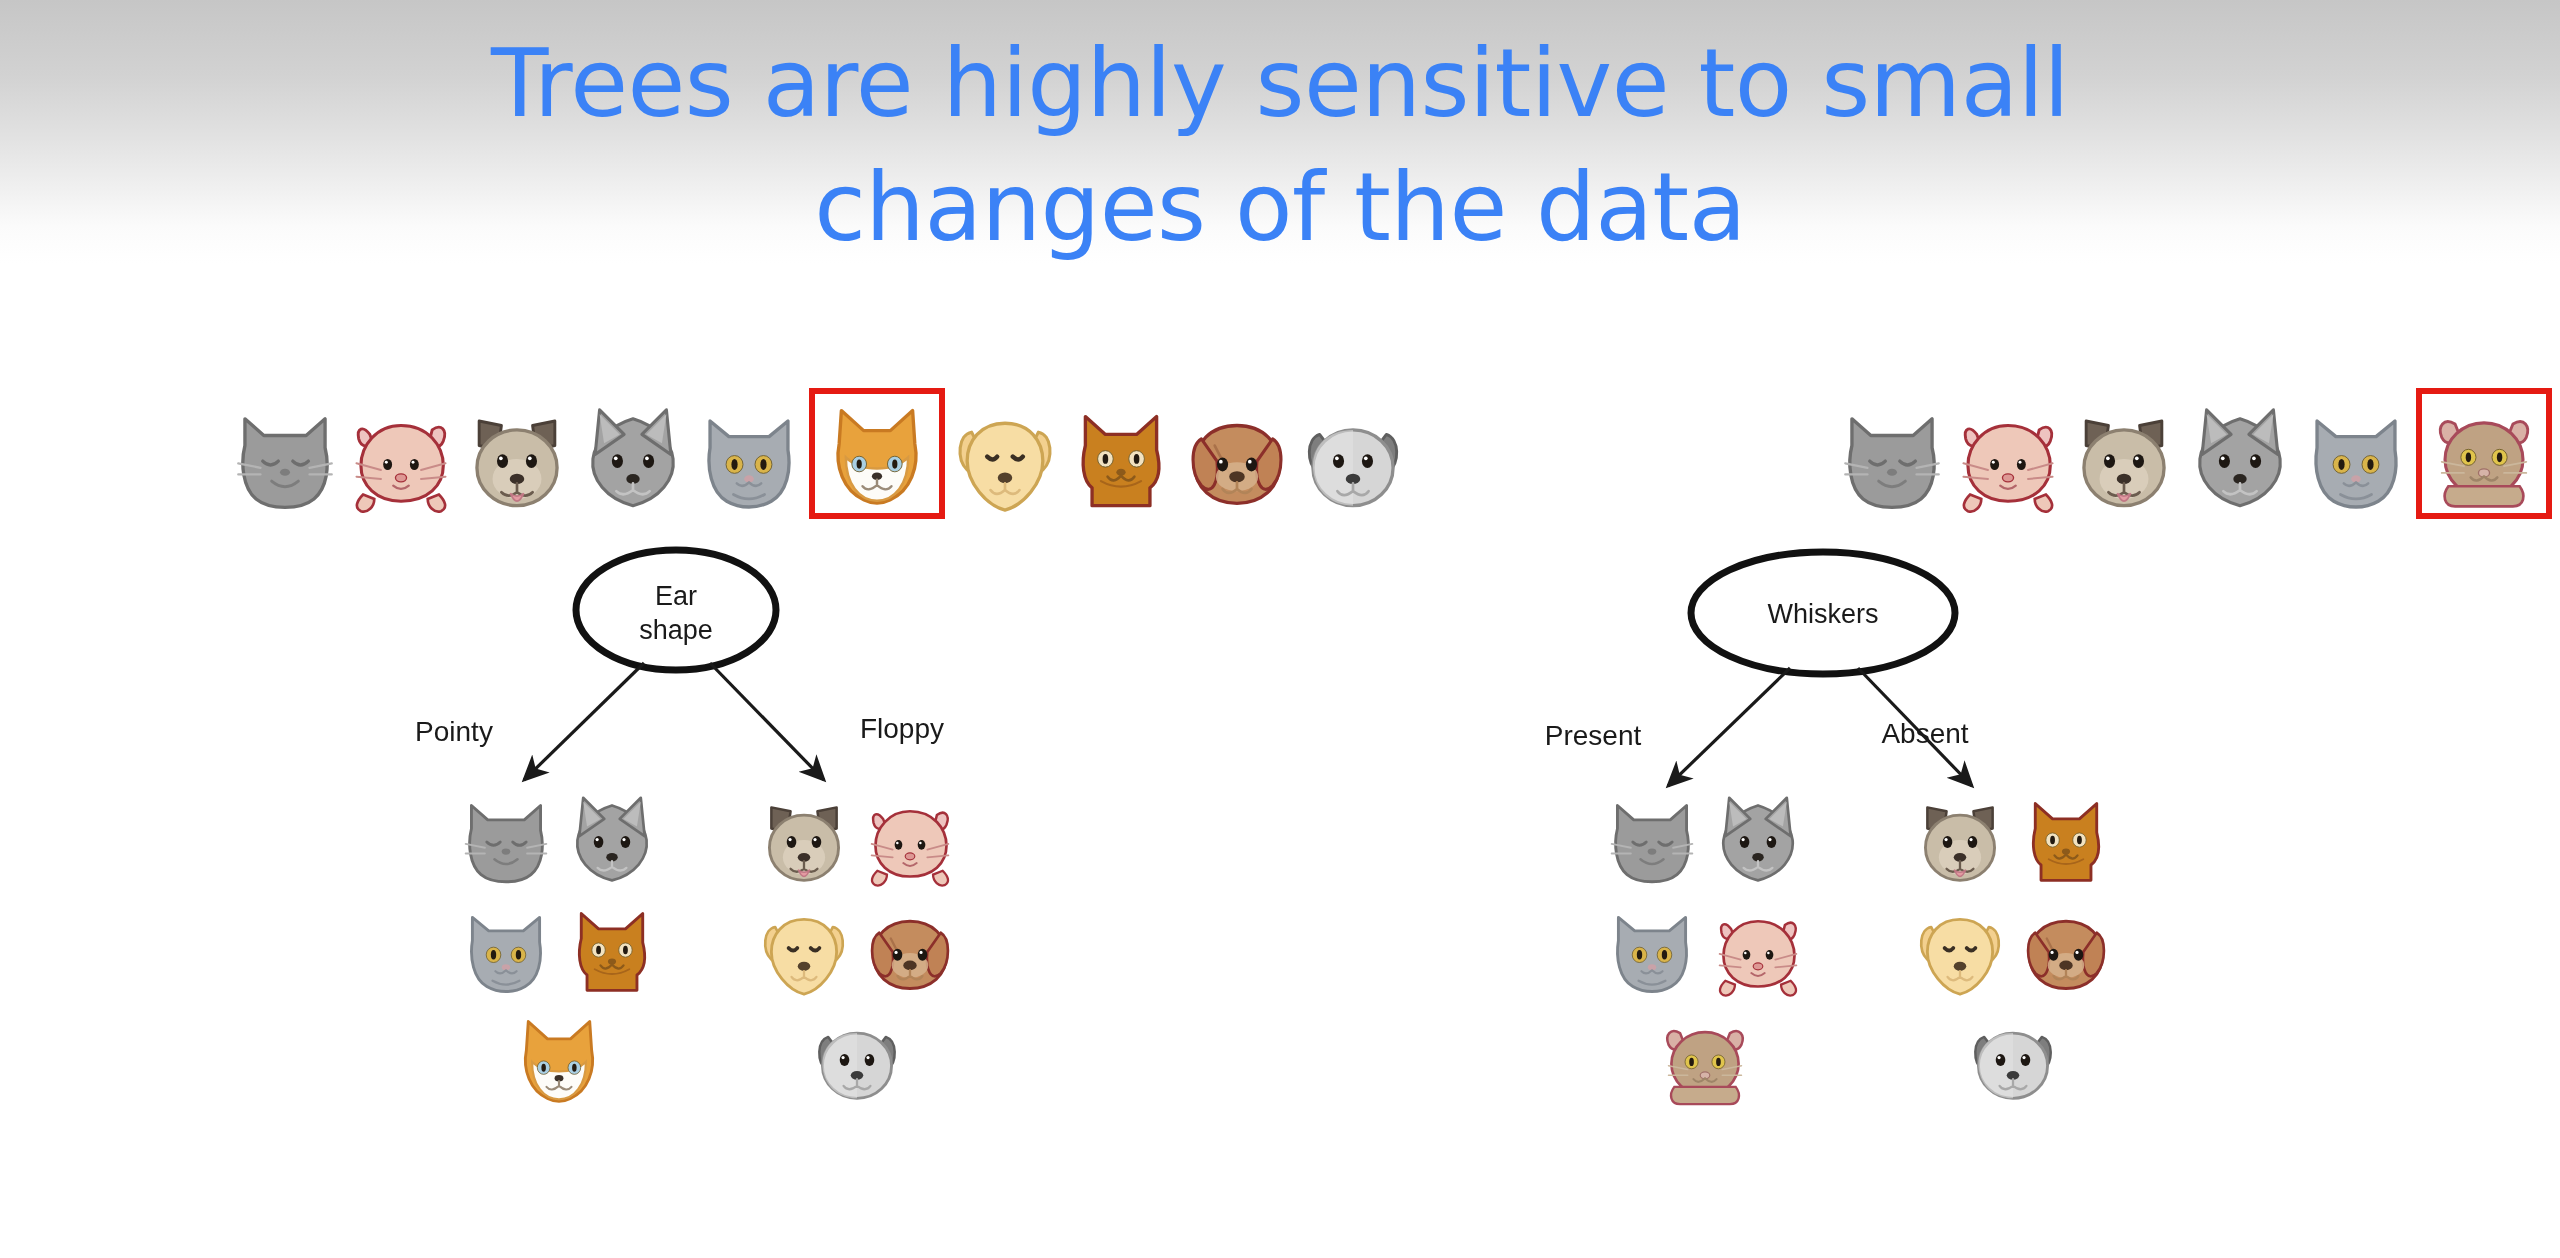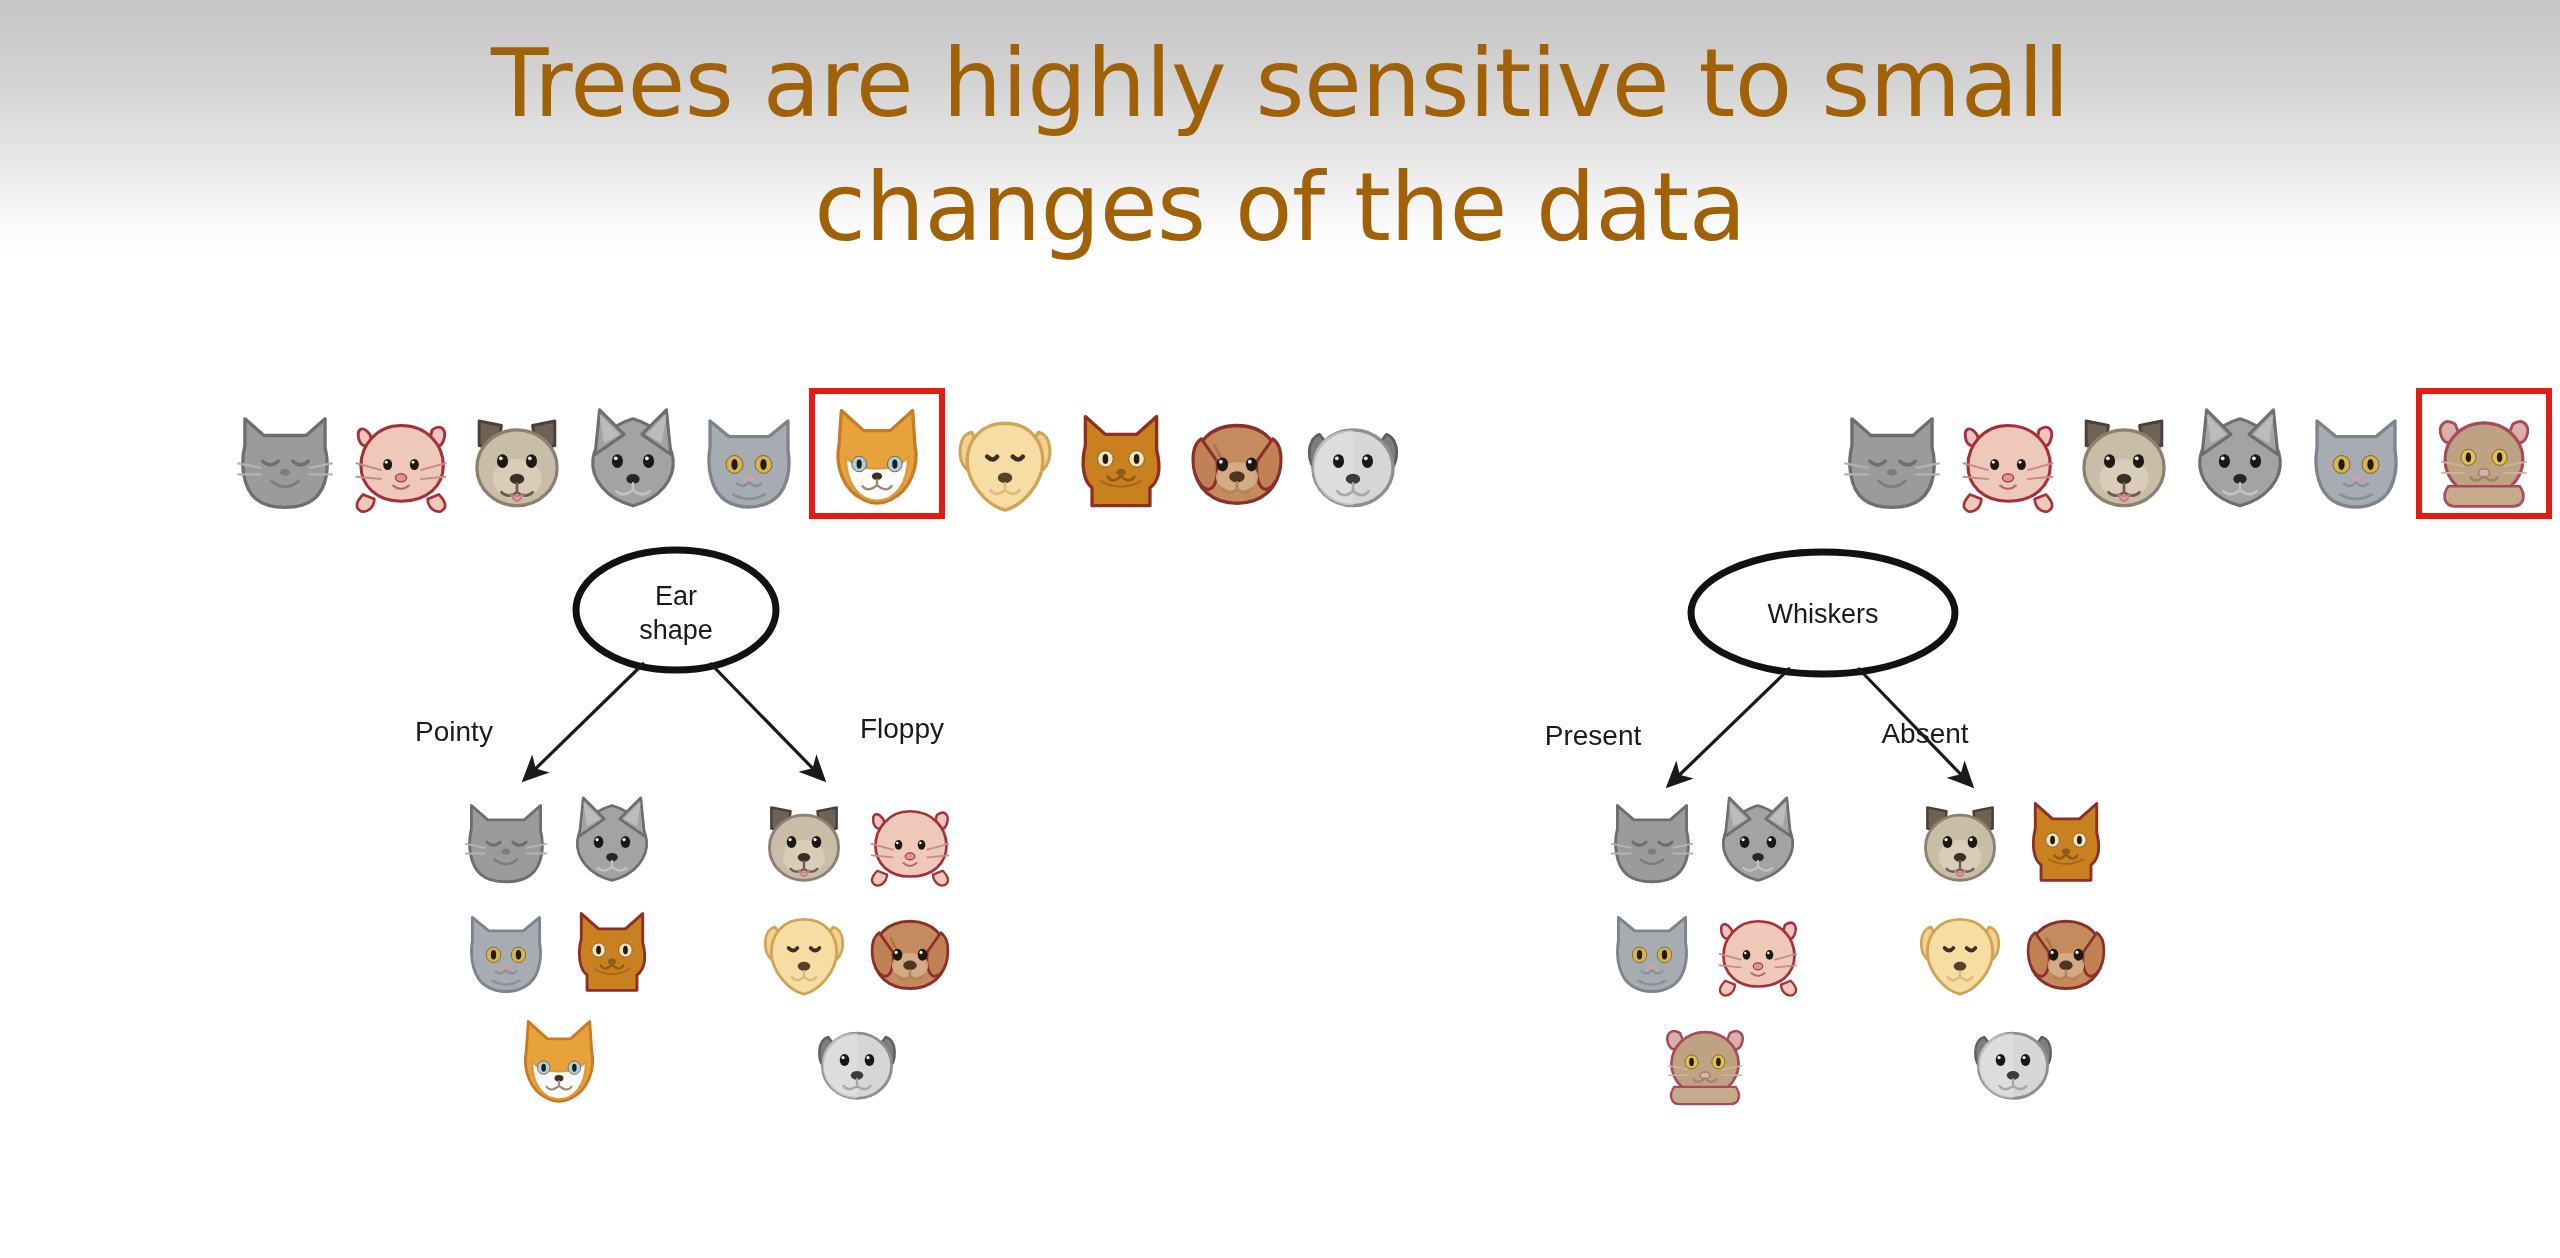--- a/index.html
+++ b/index.html
@@ -13,21 +13,21 @@
     position: relative;
   }
   #slide { position: absolute; inset: 0; }
 
   
   .title {
     position: absolute;
     left: 0; top: 22px;
     width: 2560px;
     text-align: center;
-    color: #a16207;
+    color: #3b82f6;
     font-size: 94px;
     line-height: 1.32;
     font-weight: 400;
     letter-spacing: -0.5px;
     font-family: "DejaVu Sans", sans-serif;
     white-space: pre-line;
   }
 
   
   .panel { position: absolute; top: 0; width: 1280px; height: 1258px; }

